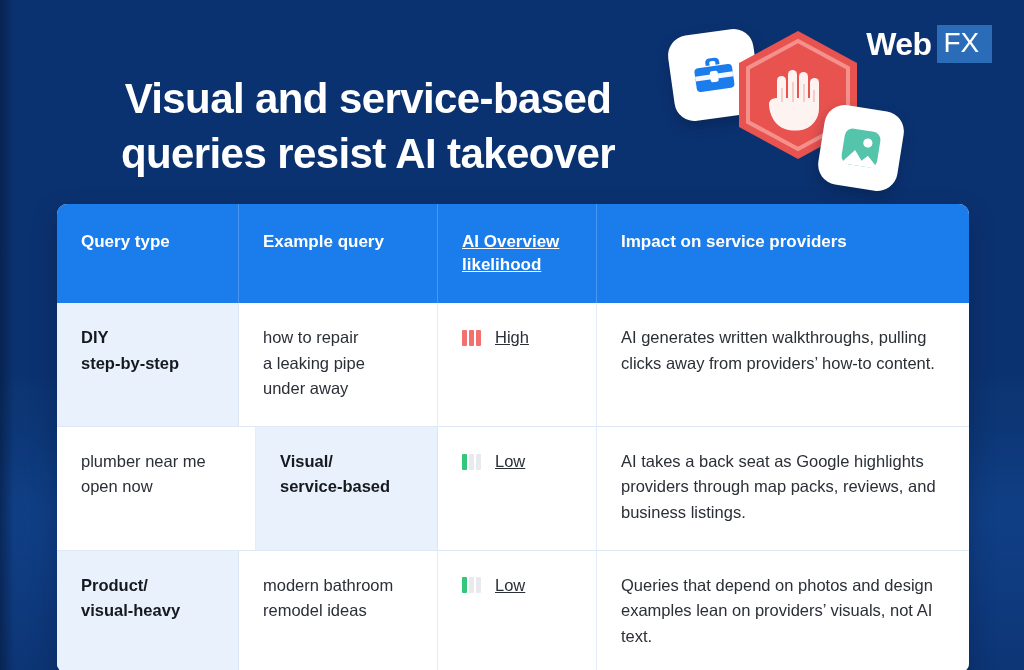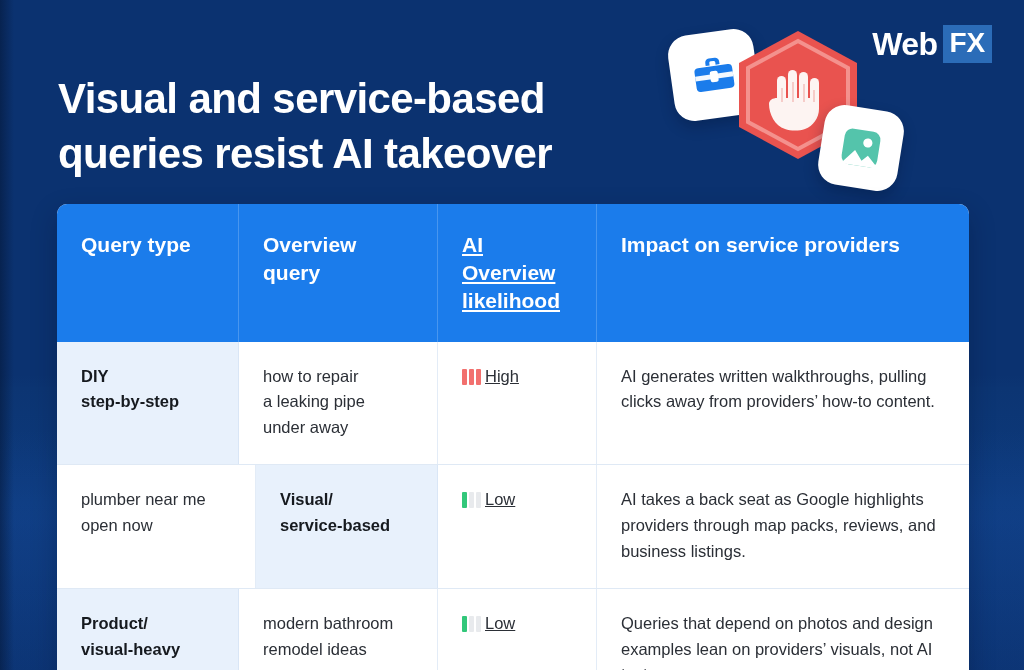--- a/index.html
+++ b/index.html
@@ -47,20 +47,21 @@
   .title {
     position: absolute;
     left: 58px;
     top: 44px;
     width: 620px;
     color: #ffffff;
     font-size: 42px;
     line-height: 1.30;
     font-weight: bold;
     letter-spacing: -0.6px;
+    text-align: center;
   }
   .title .line { display: block; }
 
   .logo {
     position: absolute;
     right: 32px;
     top: 27px;
     display: flex;
     align-items: center;
     gap: 5px;
@@ -70,24 +71,24 @@
     color: #ffffff;
     font-size: 32px;
     font-weight: bold;
     letter-spacing: -0.5px;
     line-height: 1;
   }
   .logo-fx {
     color: #ffffff;
     background: #2b6cb8;
     font-size: 28px;
-    font-weight: bold;
+    font-weight: normal;
     letter-spacing: -0.2px;
     line-height: 1;
-    padding: 4px 7px 6px 7px;
+    padding: 4px 13px 6px 7px;
   }
 
   
   .icon-cluster {
     position: absolute;
     left: 665px;
     top: 24px;
     width: 240px;
     height: 166px;
   }
@@ -139,21 +140,21 @@
     box-sizing: border-box;
     padding: 22px 22px 22px 24px;
   }
   .c1 { width: 182px; }
   .c2 { width: 199px; }
   .c3 { width: 159px; text-decoration: underline; }
   .c4 { width: 372px; }
 
   .header-row .cell {
     color: #ffffff;
-    font-size: 21px;
+    font-size: 17px;
     font-weight: bold;
     line-height: 1.33;
     padding-top: 27px;
     padding-bottom: 27px;
     border-right: 1px solid rgba(255,255,255,0.20);
   }
   .header-row .cell:last-child { border-right: none; }
 
   .body-row { background: #ffffff; }
   .body-row + .body-row { border-top: 1px solid #dfe9f5; }
@@ -169,21 +170,21 @@
     background: #e8f1fc;
     font-weight: bold;
     color: #161a1f;
     border-right: 1px solid #d9e6f6;
   }
   .body-row .c3 { color: #2b2f36; }
 
   .likelihood {
     display: flex;
     align-items: center;
-    gap: 4px;
+    gap: 14px;
     white-space: nowrap;
   }
   .bars {
     display: inline-flex;
     gap: 2px;
     align-items: flex-end;
   }
   .bar {
     display: block;
     width: 5px;
@@ -250,21 +251,21 @@
         <circle cx="31" cy="19" r="4.6" fill="#ffffff"></circle>
         <path d="M9 41l10.5-13 8 9.5 5.5-6L43 41v2H9z" fill="#ffffff"></path>
       </svg>
     </div>
   </div>
 
   <div class="table">
 
     <div class="row header-row">
       <div class="cell c1 nowrap-break">Query type</div>
-      <div class="cell c2 nowrap-break">Overview query</div>
+      <div class="cell c2 nowrap-break">Example query</div>
       <div class="cell c3 nowrap-break">AI Overview
 likelihood</div>
       <div class="cell c4 nowrap-break">Impact on service providers</div>
     </div>
 
     <div class="row body-row">
       <div class="cell c1 nowrap-break">DIY
 step-by-step</div>
       <div class="cell c2 nowrap-break">how to repair
 a leaking pipe

